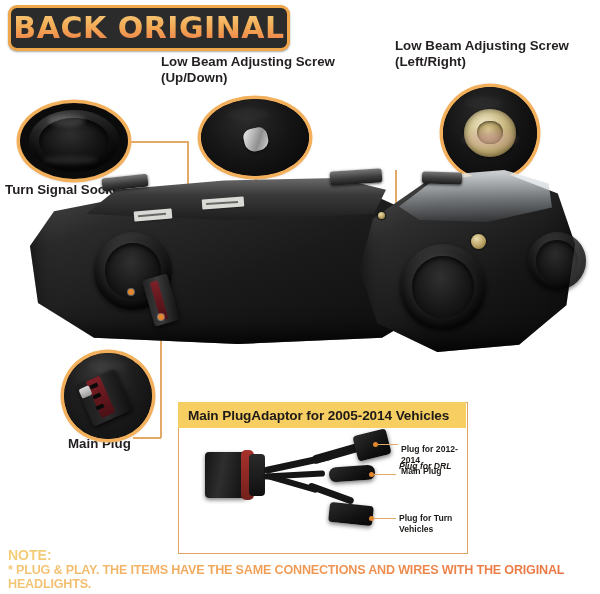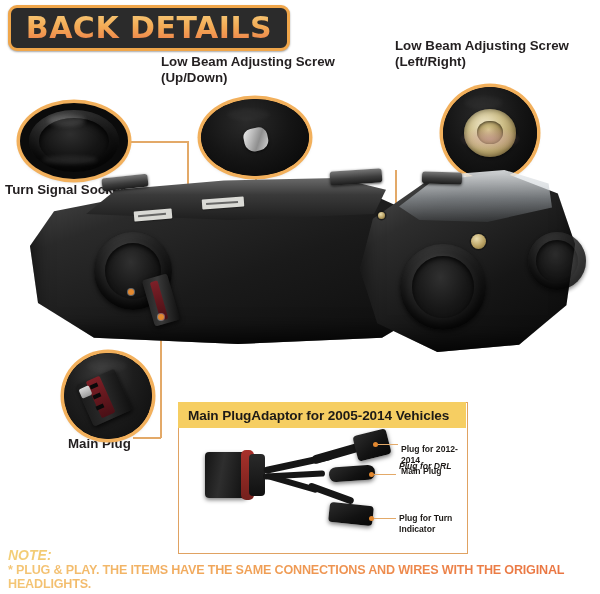--- a/index.html
+++ b/index.html
@@ -214,37 +214,37 @@
   .ilead{position:absolute;background:#e3a968;height:1.3px;}
   .idot{
     position:absolute;width:5px;height:5px;border-radius:50%;background:#e3882f;
   }
 
   
   .note{position:absolute;left:8px;top:548px;width:584px;}
   .note-title{
     font-size:14px;font-weight:bold;line-height:1.05;
     background:linear-gradient(100deg,#f3ce76 0%,#f0b463 55%,#ec9a52 100%);
-    -webkit-background-clip:text;background-clip:text;color:transparent;font-style:italic;
+    -webkit-background-clip:text;background-clip:text;color:transparent;
     -webkit-text-fill-color:transparent;
   }
   .note-body{
     font-size:12.6px;font-weight:bold;line-height:1.16;letter-spacing:-.2px;
     background:linear-gradient(95deg,#f4c776 0%,#f0a357 38%,#ec8048 78%,#e9713f 100%);
     -webkit-background-clip:text;background-clip:text;color:transparent;
     -webkit-text-fill-color:transparent;
   }
 </style>
 </head>
 <body>
 
 <div id="stage">
 
   <div class="banner">
-    <div class="banner-text">BACK DETAILS</div>
+    <div class="banner-text">BACK ORIGINAL</div>
   </div>
 
   <div class="lbl" style="left:161px;top:54px;">Low Beam Adjusting Screw
 (Up/Down)</div>
   <div class="lbl" style="left:395px;top:38px;">Low Beam Adjusting Screw
 (Left/Right)</div>
   <div class="lbl" style="left:5px;top:182px;">Turn Signal Socket</div>
   <div class="lbl" style="left:68px;top:436px;">Main Plug</div>
 
   <div class="ln lnh" style="left:128px;top:141px;width:60px;"></div>
@@ -353,21 +353,21 @@
     <div class="ilead" style="left:199px;top:16px;width:20px;"></div>
     <div class="ipt" style="left:222px;top:16px;">Plug for 2012-2014
 Main Plug</div>
 
     <div class="idot" style="left:190px;top:44px;"></div>
     <div class="ilead" style="left:195px;top:46px;width:22px;"></div>
     <div class="ipt" style="left:220px;top:33px;font-style:italic;">Plug for DRL</div>
 
     <div class="idot" style="left:190px;top:88px;"></div>
     <div class="ilead" style="left:195px;top:90px;width:22px;"></div>
-    <div class="ipt" style="left:220px;top:85px;">Plug for Turn Indicator</div>
+    <div class="ipt" style="left:220px;top:85px;">Plug for Turn Vehicles</div>
   </div>
 
   <div class="note">
     <div class="note-title">NOTE:</div>
     <div class="note-body"> * PLUG &amp; PLAY. THE ITEMS HAVE THE SAME CONNECTIONS AND WIRES WITH THE ORIGINAL HEADLIGHTS.</div>
   </div>
 
 </div>
 
 </body></html>

